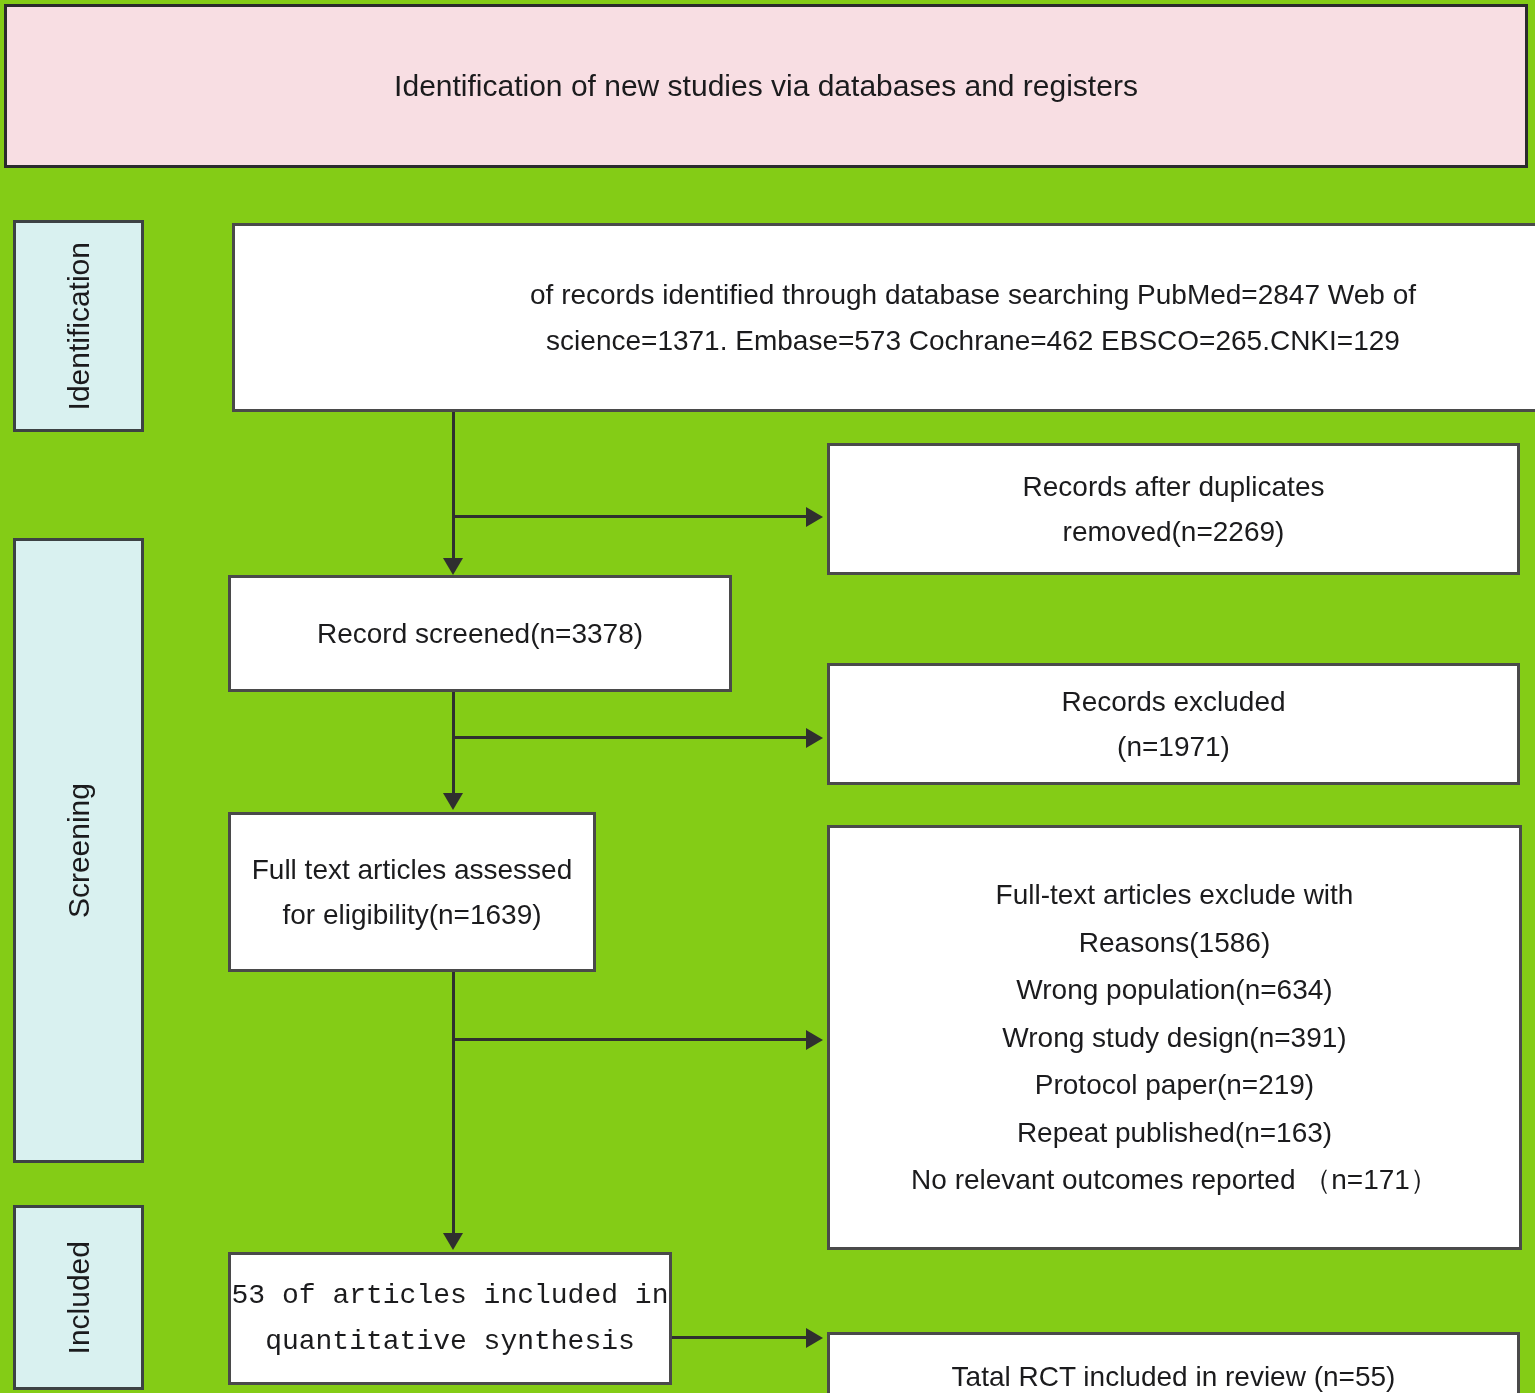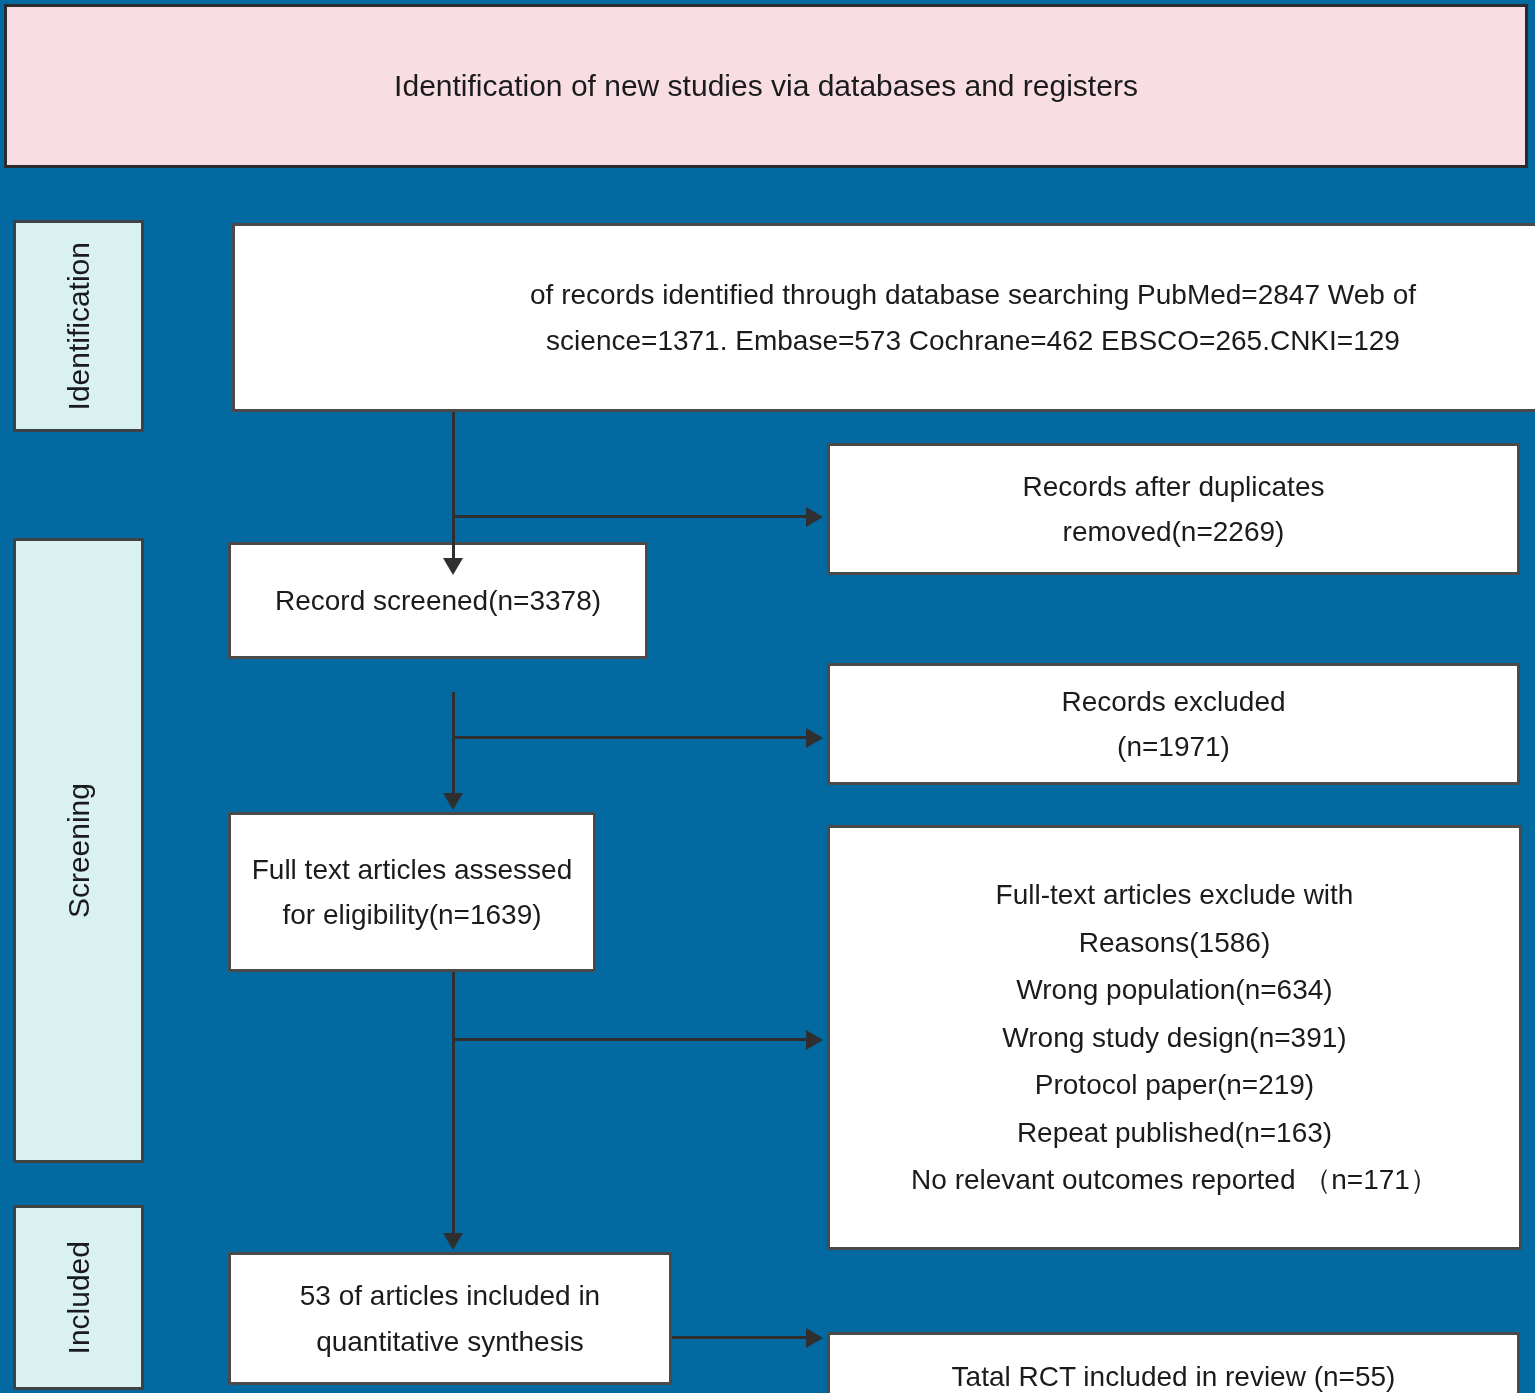--- a/index.html
+++ b/index.html
@@ -5,21 +5,21 @@
   :root{
     --header-bg:#f8dee3;
     --stage-bg:#d9f1f0;
     --frame-border:#2b2a2c;
     --box-border:#4a4a4a;
     --line:#2f2f2f;
     --text:#1b1b1d;
   }
   html,body{margin:0;padding:0;background:#ffffff;}
   body{font-family:"Liberation Sans", sans-serif;color:var(--text);}
-  .canvas{position:relative;width:1535px;height:1393px;background:#0369a1;overflow:hidden;}
+  .canvas{position:relative;width:1535px;height:1393px;background:#84cc16;overflow:hidden;}
 
   .abs{position:absolute;box-sizing:border-box;}
 
   .header-box{
     left:4px;top:4px;width:1524px;height:164px;
     background:var(--header-bg);
     border:3px solid var(--frame-border);
     display:flex;align-items:center;justify-content:center;
     font-size:30px;
   }
@@ -44,25 +44,25 @@
     background:#ffffff;
     border:3px solid var(--box-border);
     display:flex;align-items:center;justify-content:center;
     text-align:center;
     font-size:28px;
     white-space:pre-line;
     line-height:1.62;
   }
   .b-identified{left:232px;top:223px;width:1482px;height:189px;}
   .b-duplicates{left:827px;top:443px;width:693px;height:132px;}
-  .b-screened{left:228px;top:542px;width:420px;height:117px;}
+  .b-screened{left:228px;top:575px;width:504px;height:117px;}
   .b-excluded{left:827px;top:663px;width:693px;height:122px;}
   .b-fulltext{left:228px;top:812px;width:368px;height:160px;}
   .b-reasons{left:827px;top:825px;width:695px;height:425px;line-height:1.7;}
-  .b-included{left:228px;top:1252px;width:444px;height:133px;}
+  .b-included{left:228px;top:1252px;width:444px;height:133px;font-family:Liberation Mono, monospace;}
   .b-total{left:827px;top:1292px;width:693px;height:90px;margin-top:40px;}
 
   .hline{height:3px;background:var(--line);}
   .vline{width:3px;background:var(--line);}
   .arrow-down{
     width:0;height:0;
     border-left:10px solid transparent;
     border-right:10px solid transparent;
     border-top:17px solid var(--line);
   }

